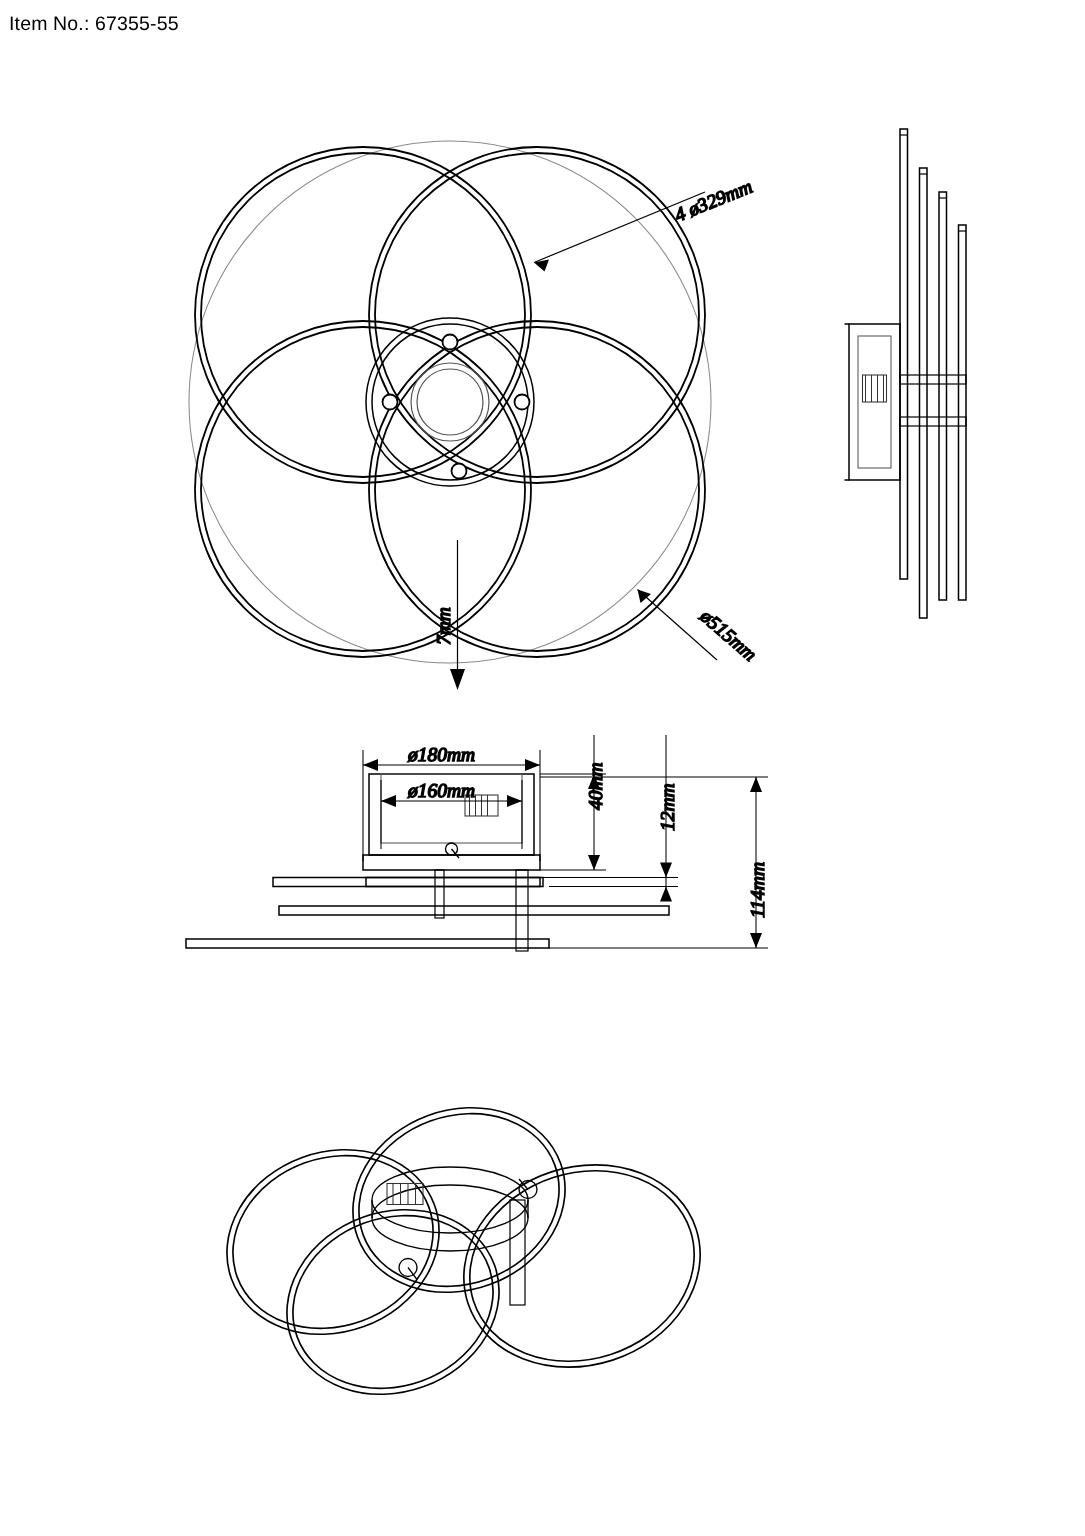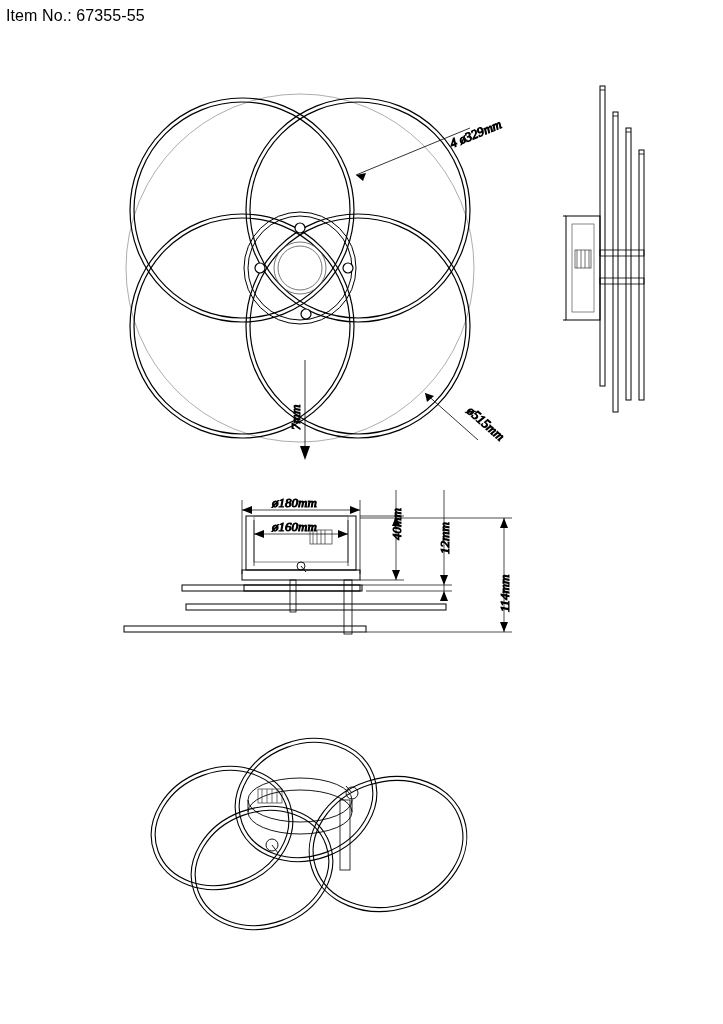--- a/index.html
+++ b/index.html
@@ -18,21 +18,21 @@
   #sheet {
     position: absolute;
     left: 0; top: 0;
     width: 723px;
     height: 1024px;
   }
   .item-no {
     position: absolute;
     left: 6px;
     top: 8px;
-    font-size: 16px;
+    font-size: 13px;
     line-height: 16px;
     letter-spacing: 0.1px;
     white-space: nowrap;
     color: #000;
   }
   svg.drawing {
     position: absolute;
     left: 0;
     top: 0;
     width: 723px;

